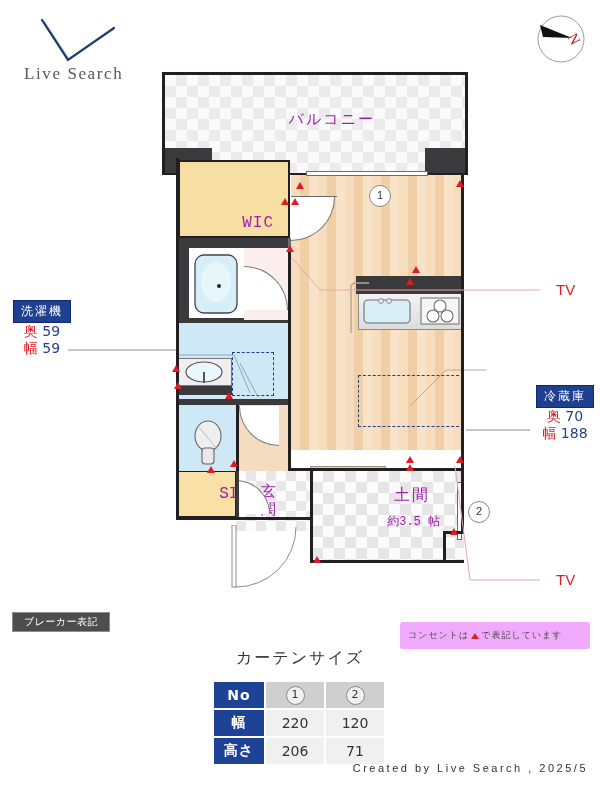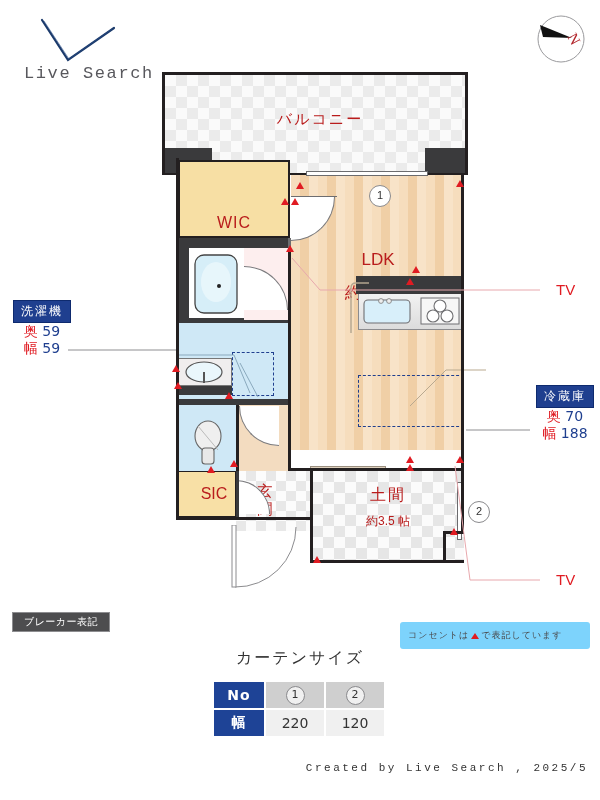--- a/index.html
+++ b/index.html
@@ -4,21 +4,21 @@
 <title>Floor Plan</title>
 <style>
   html,body{margin:0;padding:0;background:#fff;}
   body{width:600px;height:800px;position:relative;overflow:hidden;
        font-family:"Liberation Sans","DejaVu Sans",sans-serif;color:#222;}
   .abs{position:absolute;}
 
   
   #logo{left:10px;top:18px;width:180px;height:80px;}
   #logo .mark{position:absolute;left:28px;top:0;width:80px;height:46px;}
-  #logo .txt{position:absolute;left:14px;top:46px;font-family:Liberation Mono, monospace;
+  #logo .txt{position:absolute;left:14px;top:46px;font-family:Liberation Serif, serif;
              font-size:17px;letter-spacing:1.6px;color:#58585d;}
 
   
   #compass{right:8px;top:8px;width:62px;height:62px;}
 
   
   #plan{left:160px;top:70px;width:320px;height:525px;}
   .rm{position:absolute;box-sizing:border-box;}
   .wall{position:absolute;background:#231f20;}
   .wallg{position:absolute;background:#3a3a3c;}
@@ -34,22 +34,22 @@
   .f-ldk{background:repeating-linear-gradient(90deg,
       #f6ddbd 0px,#f6ddbd 9px,#f0cfa6 9px,#f0cfa6 18px,#f8e3c8 18px,#f8e3c8 27px);}
   .f-wic{background:#f7dfa4;}
   .f-sic{background:#f8e0a6;}
   .f-bath{background:#fdeeee;}
   .f-wash{background:#cfe8f6;}
   .f-toilet{background:#cfe8f6;}
   .f-hall{background:#f3dcc0;}
   .f-white{background:#ffffff;}
 
-  .lbl{position:absolute;font-family:Liberation Sans, sans-serif;
-       color:#b91c1c;white-space:nowrap;text-align:center;}
+  .lbl{position:absolute;font-family:Liberation Mono, monospace;
+       color:#a21caf;white-space:nowrap;text-align:right;}
 
   
   .outlet{position:absolute;width:0;height:0;
       border-left:4.5px solid transparent;border-right:4.5px solid transparent;
       border-bottom:7px solid #e01b22;}
 
   
   .win{position:absolute;background:#fff;border:1px solid #6b6b6e;box-sizing:border-box;}
 
   
@@ -71,41 +71,41 @@
   .callout .k{color:#e01b22;}
   .callout .v{color:#1f3f8f;}
 
   
   #breaker{left:12px;top:612px;width:96px;border:1px solid #8d8d90;background:#fff;}
   #breaker .hd{background:#4d4d4f;color:#fff;font-family:"DejaVu Sans",sans-serif;
        font-size:10px;text-align:center;padding:2px 0;letter-spacing:0.5px;}
   #breaker .bd{color:#e01b22;font-size:20px;text-align:center;padding:3px 0 5px;}
 
   
-  #notes{left:400px;top:622px;width:190px;background:#7dd3fc;border-radius:3px;
+  #notes{left:400px;top:622px;width:190px;background:#f0abfc;border-radius:3px;
       padding:6px 8px;box-sizing:border-box;}
   #notes div{font-family:"DejaVu Sans",sans-serif;font-size:9px;color:#4a4a4c;
       letter-spacing:1px;line-height:15px;white-space:nowrap;}
   #notes .tri{display:inline-block;width:0;height:0;vertical-align:middle;
       border-left:4px solid transparent;border-right:4px solid transparent;
       border-bottom:6px solid #e01b22;margin:0 2px;}
 
   
   #curtitle{left:0;top:648px;width:600px;text-align:center;
       font-family:"DejaVu Sans",sans-serif;font-size:16px;color:#333;letter-spacing:2px;}
   #curtable{left:212px;top:680px;border-collapse:separate;border-spacing:2px;}
   #curtable td{width:56px;height:24px;text-align:center;font-size:14px;
       font-family:"DejaVu Sans",sans-serif;color:#333;background:#f0f0f0;}
   #curtable td.h{background:#1e4396;color:#fff;font-weight:bold;width:48px;letter-spacing:1px;}
   #curtable td.nh{background:#cfcfcf;}
   #curtable .ci{display:inline-block;width:17px;height:17px;border-radius:50%;
       border:1px solid #8a8a8d;background:#f0f0f0;line-height:16px;font-size:11px;}
 
   #credit{left:0;top:762px;width:588px;text-align:right;
-      font-family:Liberation Mono, monospace;font-size:11px;
+      font-family:Liberation Sans, sans-serif;font-size:11px;
       color:#333;letter-spacing:2.5px;}
 </style>
 </head>
 <body>
 
 <div class="abs" id="logo">
   <svg class="mark" viewBox="0 0 80 46">
     <path d="M4 2 L30 42 L76 10" fill="none" stroke="#1b3a6b" stroke-width="2.2" stroke-linecap="round"></path>
     <path d="M6 3 L31 41 L74 11" fill="none" stroke="#2a4d86" stroke-width="0.8" opacity=".7"></path>
   </svg>
@@ -130,21 +130,20 @@
   <div class="wall" style="left:2px;top:2px;width:306px;height:3px;"></div>
   <div class="wall" style="left:2px;top:2px;width:3px;height:103px;"></div>
   <div class="wall" style="left:305px;top:2px;width:3px;height:103px;"></div>
 
   <div class="wallg" style="left:5px;top:78px;width:47px;height:27px;"></div>
   <div class="wallg" style="left:265px;top:78px;width:40px;height:27px;"></div>
 
   <div class="wall" style="left:2px;top:103px;width:306px;height:2px;"></div>
 
   <div class="rm f-ldk abs" style="left:131px;top:105px;width:173px;height:275px;"></div>
-  <div class="lbl" style="left:160px;top:180px;width:116px;font-size:17px;">LDK</div>
   <div class="lbl" style="left:150px;top:213px;width:136px;font-size:16px;">約11.4 帖</div>
 
   <div class="win" style="left:146px;top:101px;width:122px;height:5px;"></div>
   <div class="cnum" style="left:209px;top:115px;">1</div>
 
   <div class="rm f-wic abs" style="left:18px;top:90px;width:112px;height:78px;border:2px solid #231f20;"></div>
   <div class="lbl" style="left:34px;top:118px;width:80px;font-size:16px;letter-spacing:1px;margin-top:26px;">WIC</div>
   <div class="wallg" style="left:18px;top:168px;width:112px;height:10px;"></div>
 
   <div class="arc" style="left:131px;top:127px;width:44px;height:44px;border-radius:0 0 44px 0;border-left:none;border-top:none;"></div>
@@ -337,16 +336,21 @@
     </td>
     <td class="nh">
       <span class="ci">2</span>
     </td>
   </tr>
   <tr>
     <td class="h">幅</td>
     <td>220</td>
     <td>120</td>
   </tr>
+  <tr>
+    <td class="h">高さ</td>
+    <td>206</td>
+    <td>71</td>
+  </tr>
 </tbody>
   </table>
 
 <div class="abs" id="credit">Created by Live Search , 2025/5</div>
 
 </body></html>

